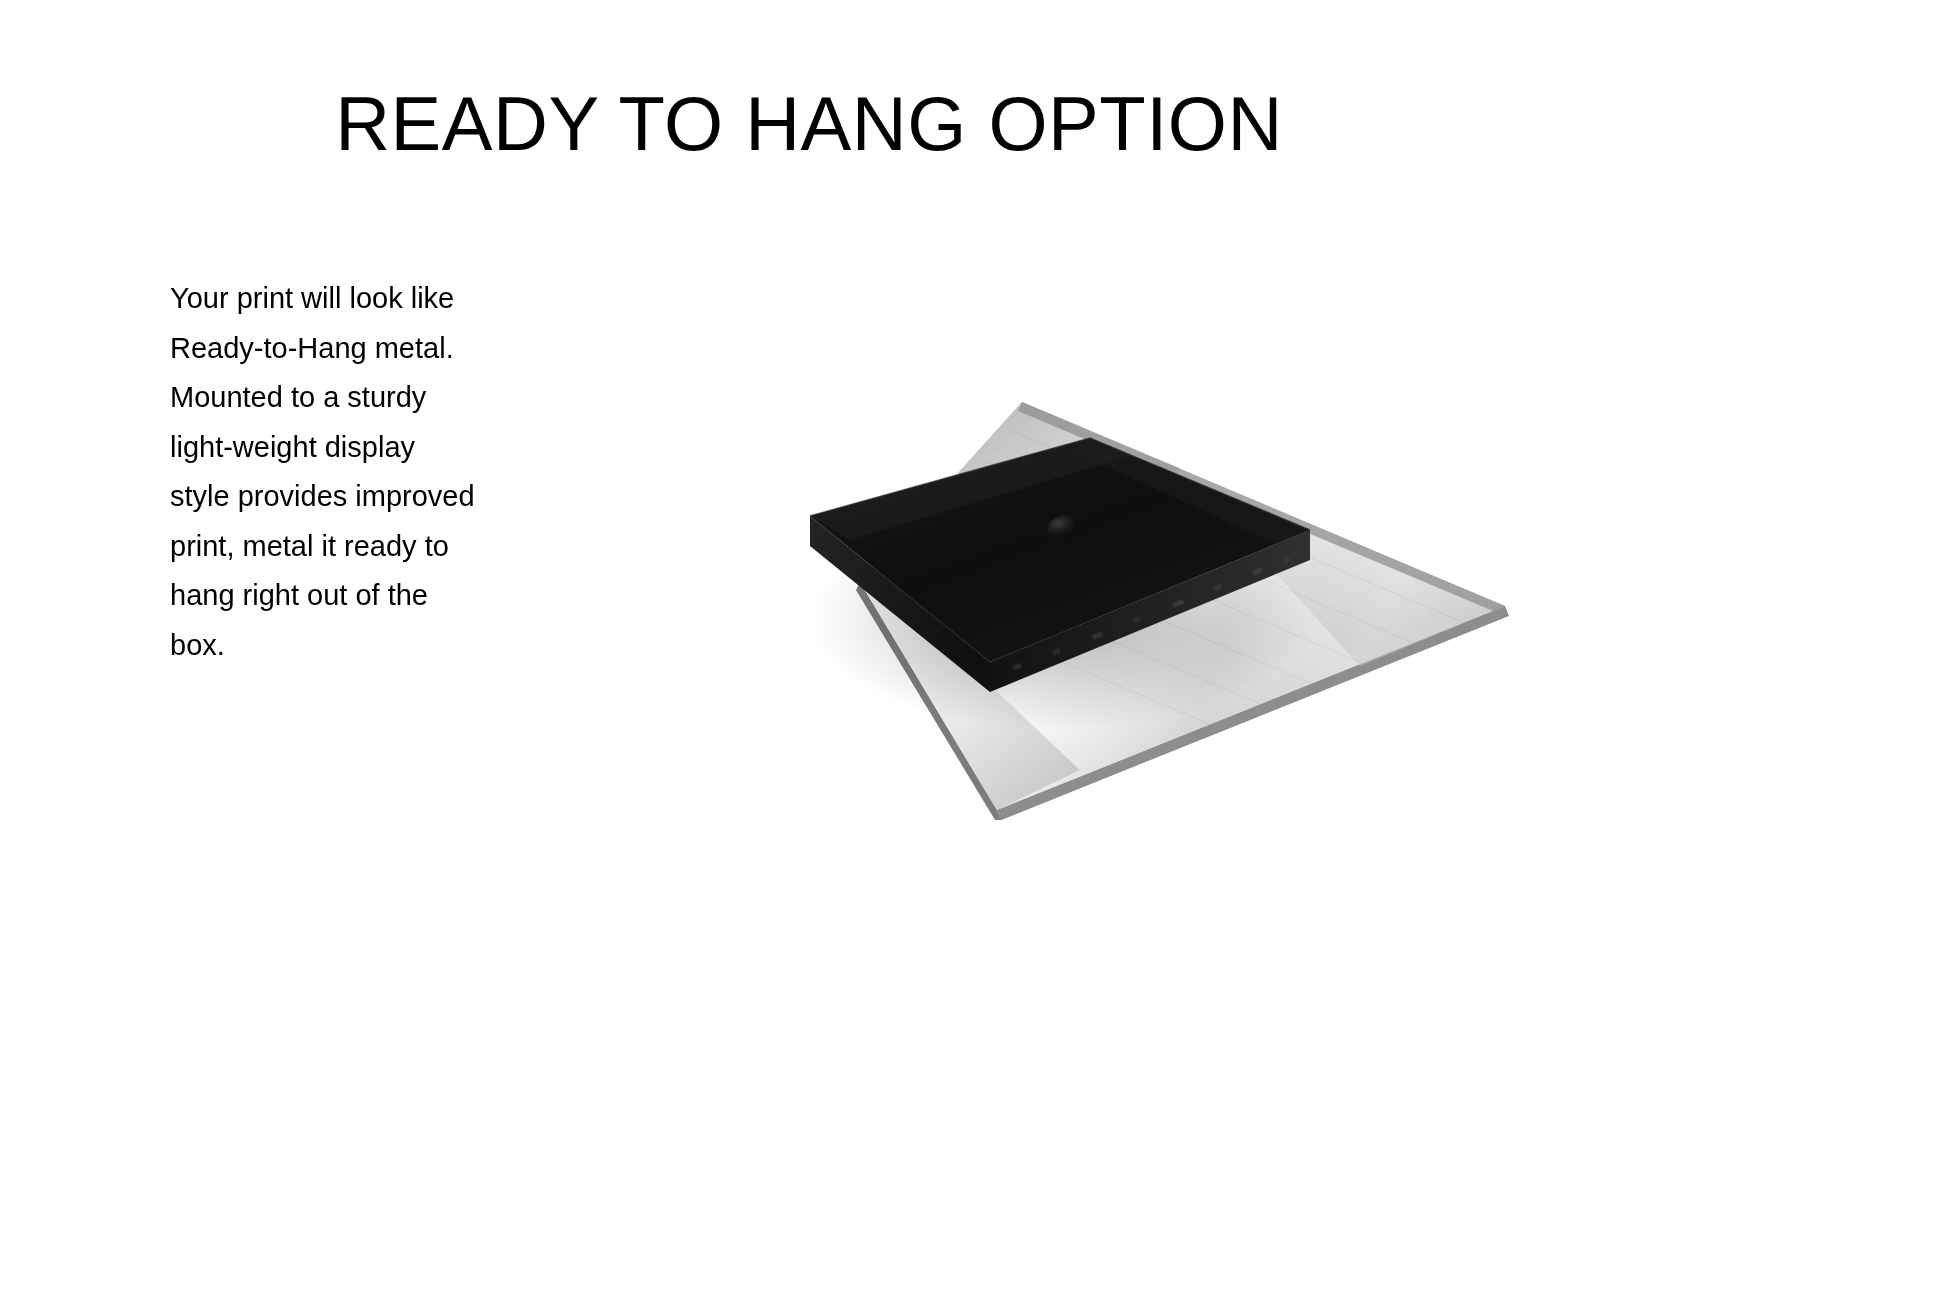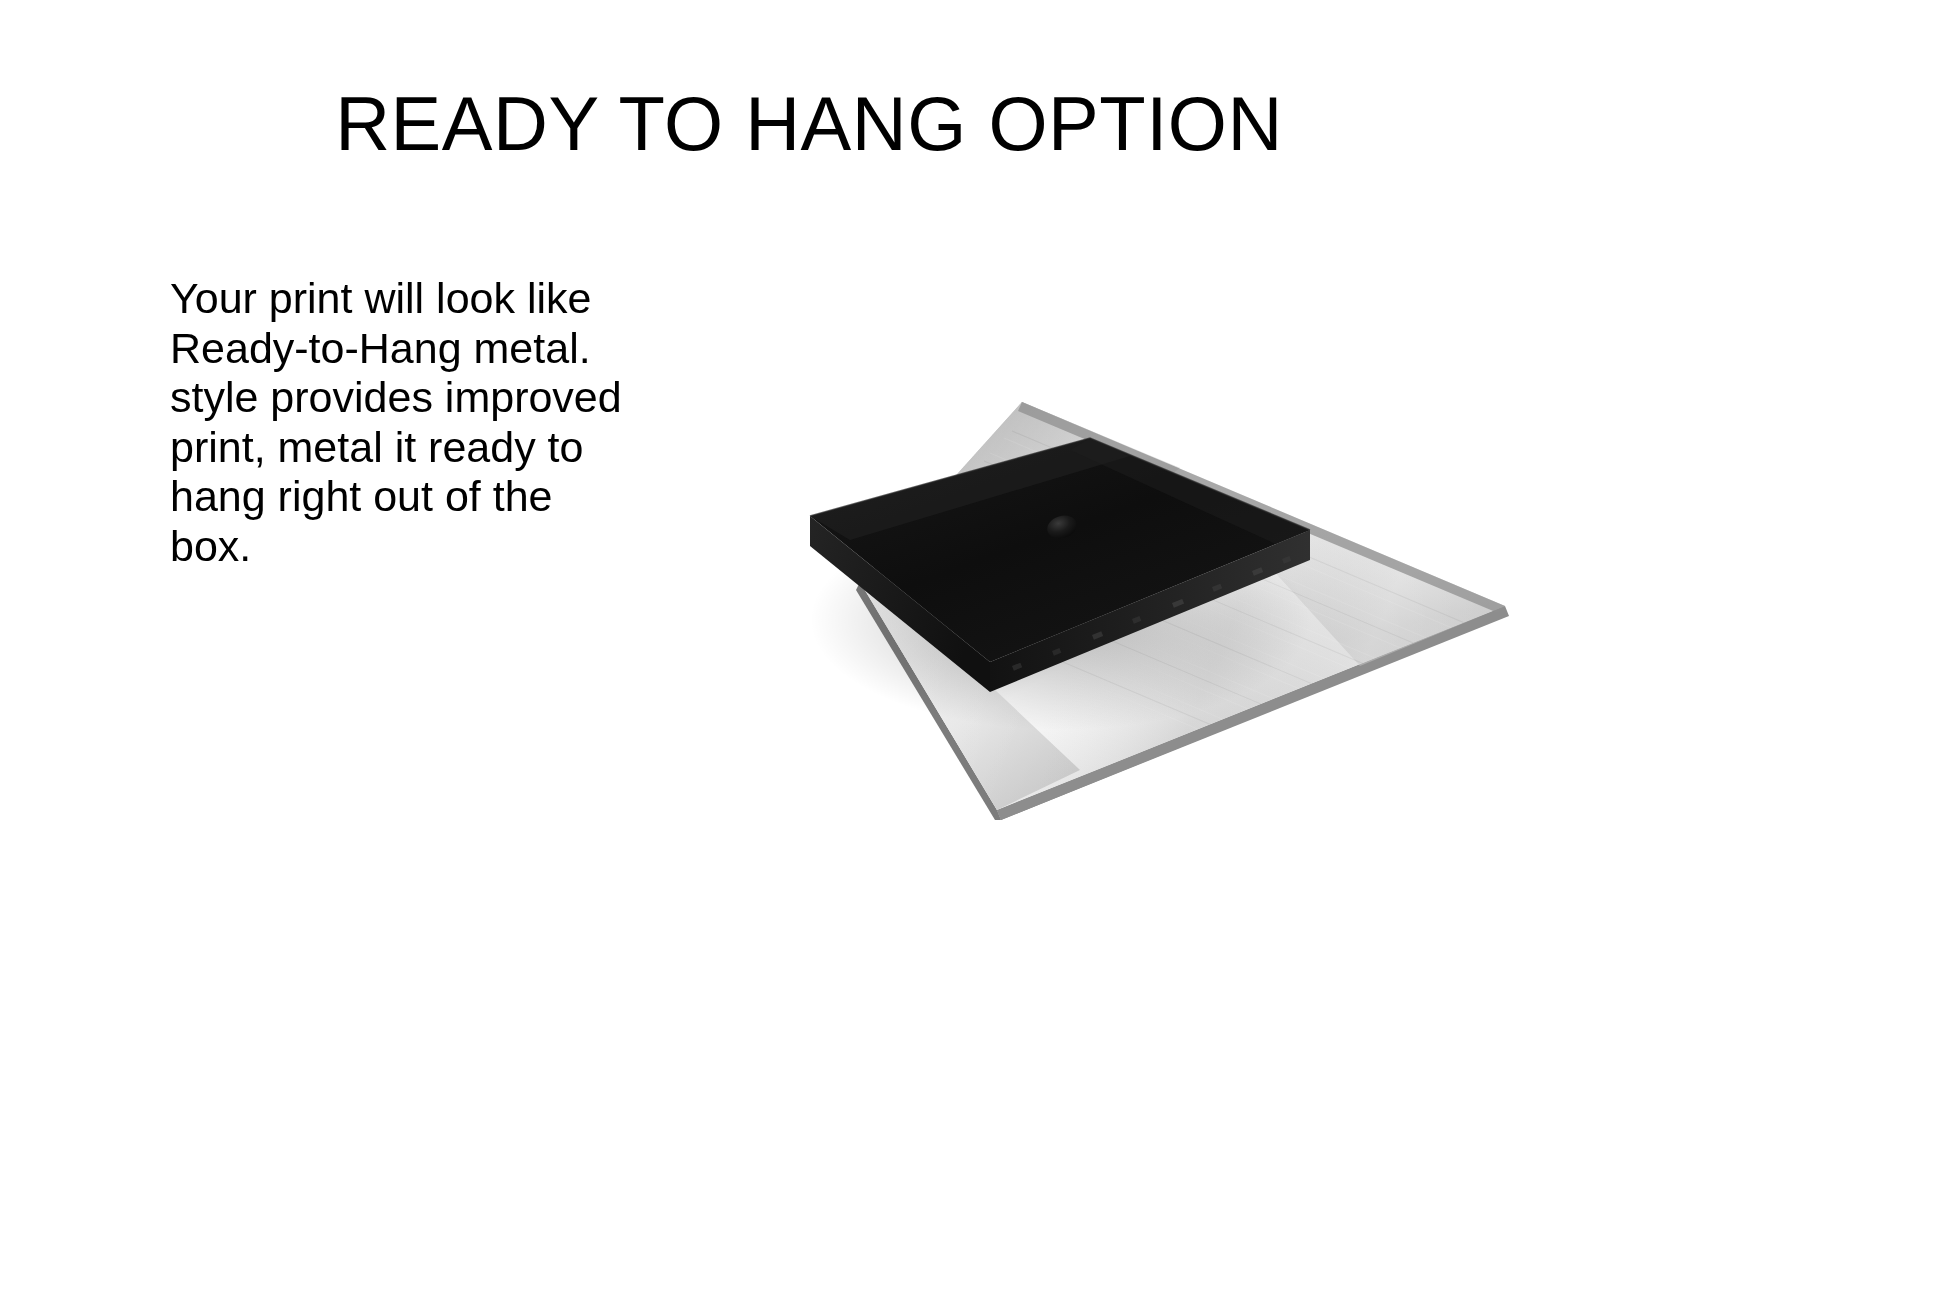--- a/index.html
+++ b/index.html
@@ -35,21 +35,21 @@
     white-space: nowrap;
     transform: translateX(-164px);
   }
 
   
   #body-text {
     position: absolute;
     left: 170px;
     top: 274px;
     width: 440px;
-    font-size: 43px;
+    font-size: 29px;
     line-height: 49.5px;
     font-weight: 400;
     color: #000000;
     text-align: left;
   }
   #body-text .line {
     display: block;
     white-space: nowrap;
   }
 
@@ -71,20 +71,22 @@
 </head>
 <body>
 
 <div id="slide">
 
   <div id="slide-title">READY TO HANG OPTION</div>
 
   <div id="body-text">
     <span class="line">Your print will look like</span>
     <span class="line">Ready-to-Hang metal.</span>
+    <span class="line">Mounted to a sturdy</span>
+    <span class="line">light-weight display</span>
     <span class="line">style provides improved</span>
     <span class="line">print, metal it ready to</span>
     <span class="line">hang right out of the</span>
     <span class="line">box.</span>
   </div>
 
   <div id="product-photo">
     <svg viewBox="0 0 900 470" xmlns="http://www.w3.org/2000/svg">
       <defs>
 

